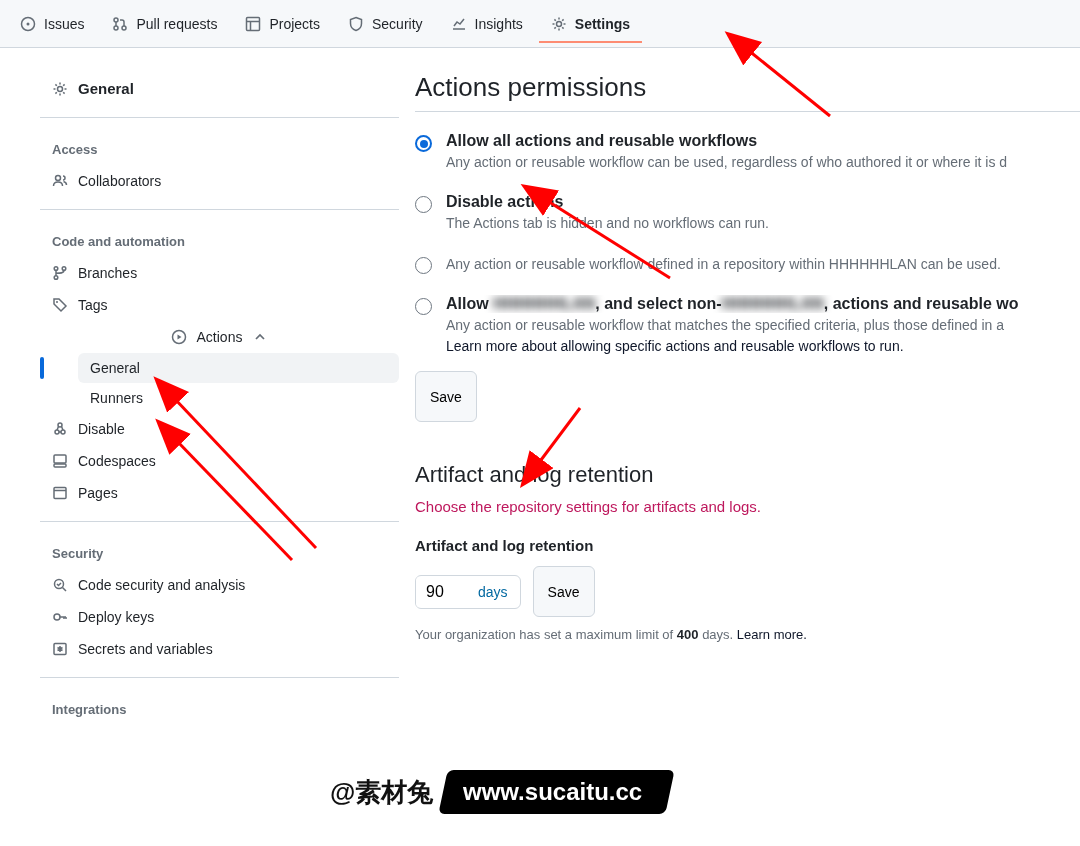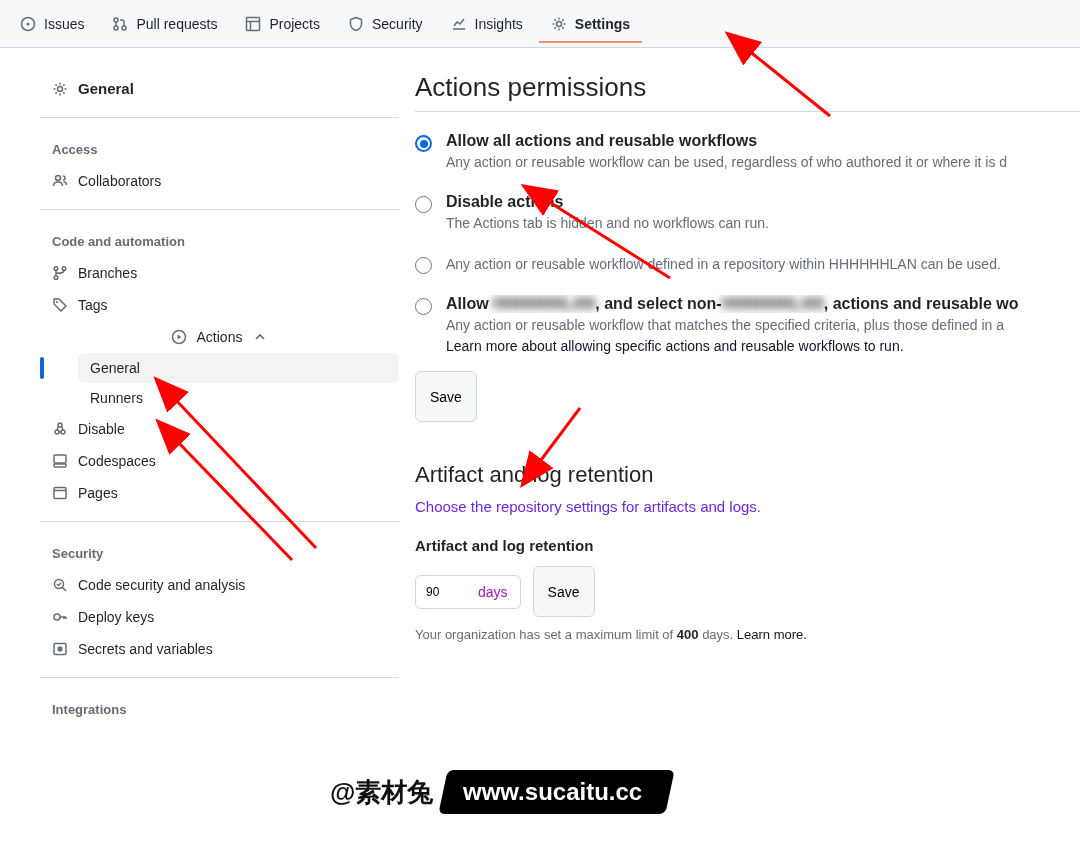--- a/index.html
+++ b/index.html
@@ -25,39 +25,39 @@
 .side-expand { display:flex; align-items:center; justify-content:center; }
 .side-sub { padding-left: 38px; }
 .side-sub-item { display:flex; align-items:center; padding:7px 12px; border-radius:6px; cursor:pointer; font-size:14px; position:relative; }
 .side-sub-item.active { background:#f1f3f5; }
 .side-sub-item.active::before { content:""; position:absolute; left:-38px; top:4px; bottom:4px; width:4px; background:#0969da; border-radius:2px; }
 
 .main { flex:1; padding: 24px 0 40px 0; min-width:0; }
 .main-inner { padding-right: 0; }
 h1.section { font-size:26px; font-weight:400; padding-bottom:8px; border-bottom:1px solid #d0d7de; margin-bottom:20px; }
 h2.section { font-size:22px; font-weight:400; margin: 40px 0 10px 0; }
-.sub-desc { color:#6d28d9; font-size:15px; margin-bottom:22px; }
+.sub-desc { color:#be185d; font-size:15px; margin-bottom:22px; }
 .field-label { font-weight:600; font-size:15px; margin-bottom:12px; }
 
 .radio-row { display:flex; align-items:flex-start; gap:14px; margin-bottom:20px; }
 .radio { width:17px; height:17px; border:1.5px solid #6e7781; border-radius:50%; margin-top:3px; flex-shrink:0; position:relative; cursor:pointer; }
 .radio.checked { border-color:#0969da; border-width:2px; }
 .radio.checked::after { content:""; position:absolute; left:2.5px; top:2.5px; width:8px; height:8px; background:#0969da; border-radius:50%; }
 .radio-body { flex:1; min-width:0; }
 .radio-title { font-weight:600; font-size:16px; margin-bottom:2px; white-space:nowrap; overflow:hidden; }
 .radio-desc { color:#656d76; font-size:14px; line-height:1.5; white-space:nowrap; overflow:hidden; }
 .radio-desc a, .link { color:#0f172a; text-decoration:none; cursor:pointer; }
 .blur { filter: blur(4px); display:inline-block; }
 
 .btn { display:inline-flex; align-items:center; padding:6px 14px; font-size:14px; border:1px solid #d0d7de; border-radius:6px; background:#f6f8fa; cursor:pointer; font-weight:500; height:51px; }
 
 .retention-row { display:flex; gap:12px; align-items:center; margin-bottom:10px; }
 .input-group { display:flex; align-items:center; border:1px solid #d0d7de; border-radius:6px; overflow:hidden; height:34px; }
-.input-group input { border:none; padding:6px 10px; width:60px; font-size:12px; outline:none; }
-.input-group .unit { padding:6px 12px 6px 2px; color:#a21caf; font-size:14px; }
+.input-group input { border:none; padding:6px 10px; width:60px; font-size:16px; outline:none; }
+.input-group .unit { padding:6px 12px 6px 2px; color:#0369a1; font-size:14px; }
 .help-text { color:#656d76; font-size:13px; }
 .help-text strong { color:#1f2328; }
 
 .arrow-svg { position:absolute; pointer-events:none; z-index:10; }
 
 .watermark { position:fixed; left:330px; top:770px; display:flex; align-items:center; gap:10px; z-index:20; }
 .wm-at { font-size:26px; font-weight:700; color:#111; }
 .wm-pill { background:#000; color:#fff; font-size:24px; font-weight:600; padding:8px 28px 8px 20px; border-radius: 6px; transform: skewX(-12deg); }
 .wm-pill span { display:inline-block; transform: skewX(12deg); }
 </style>

